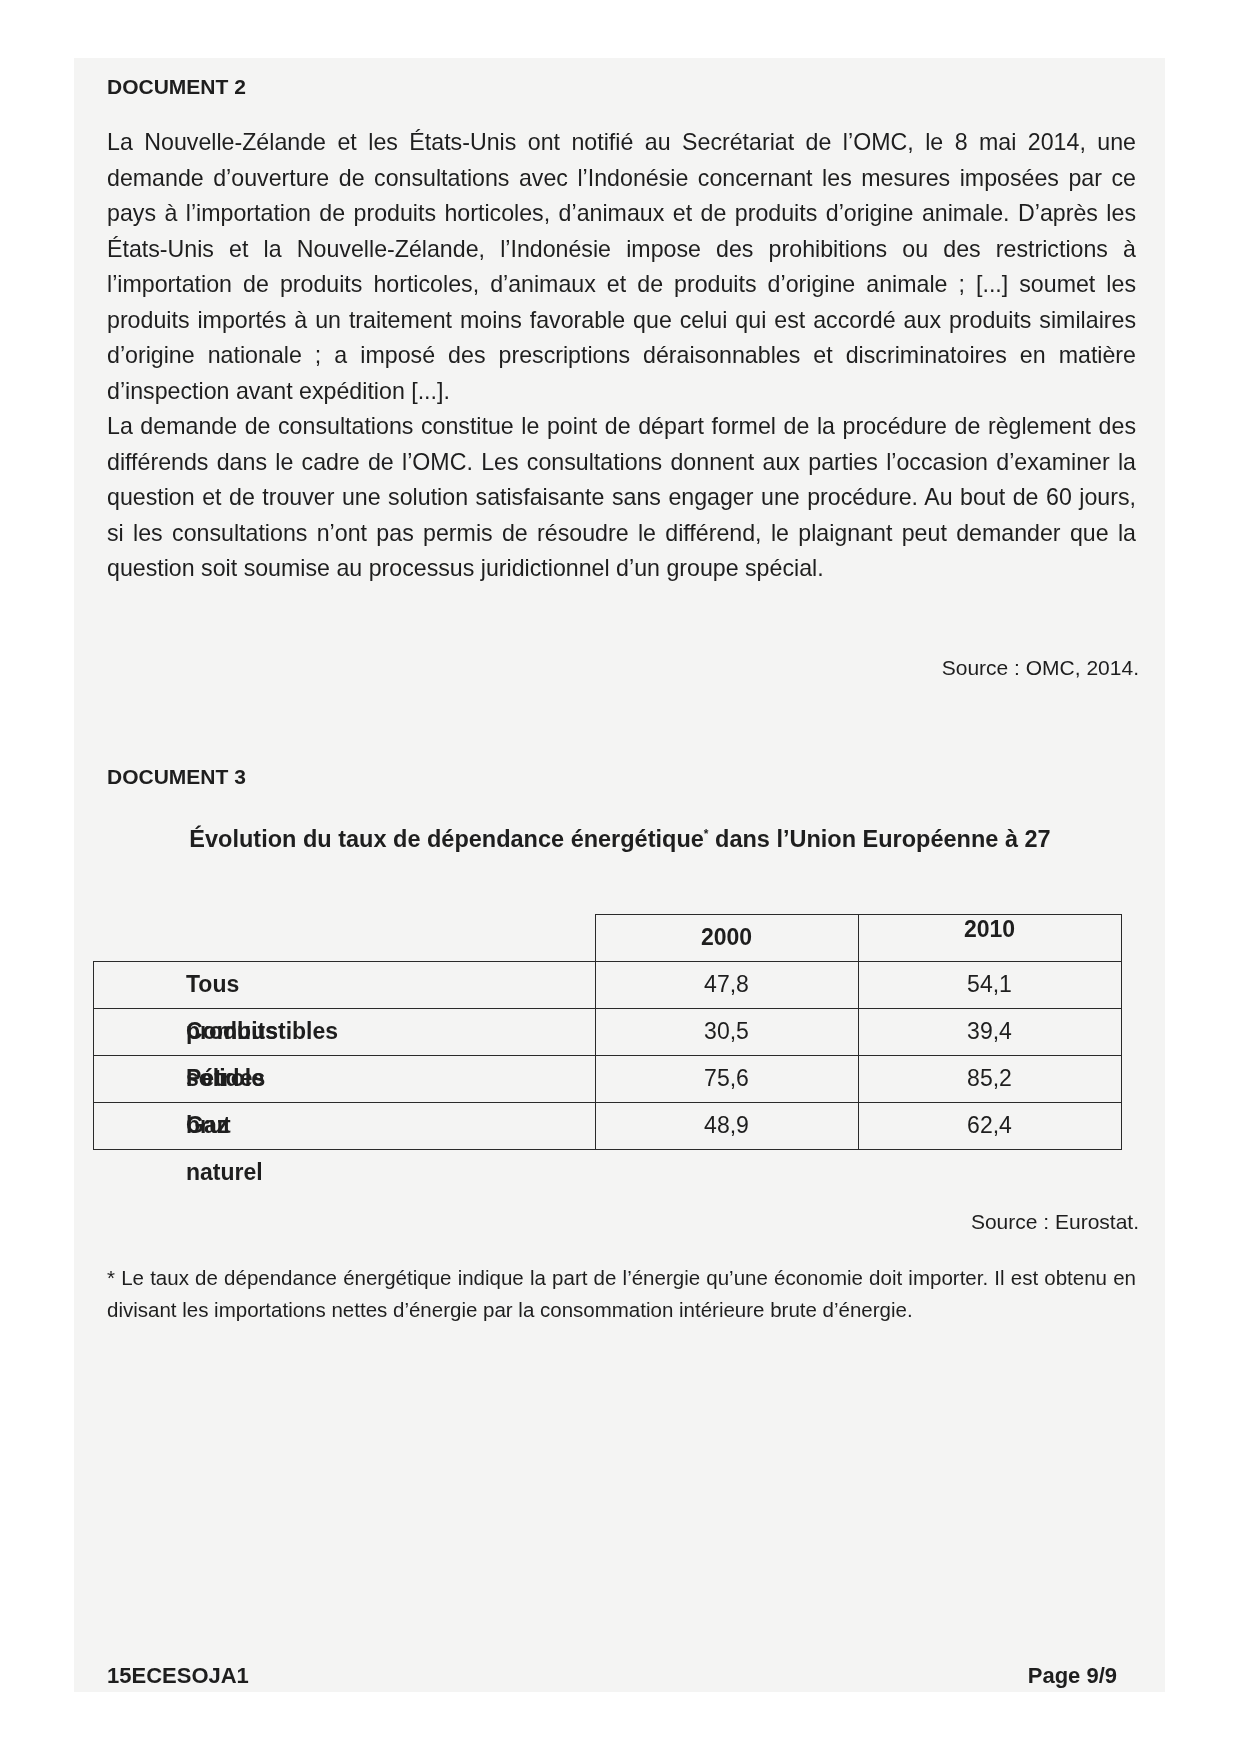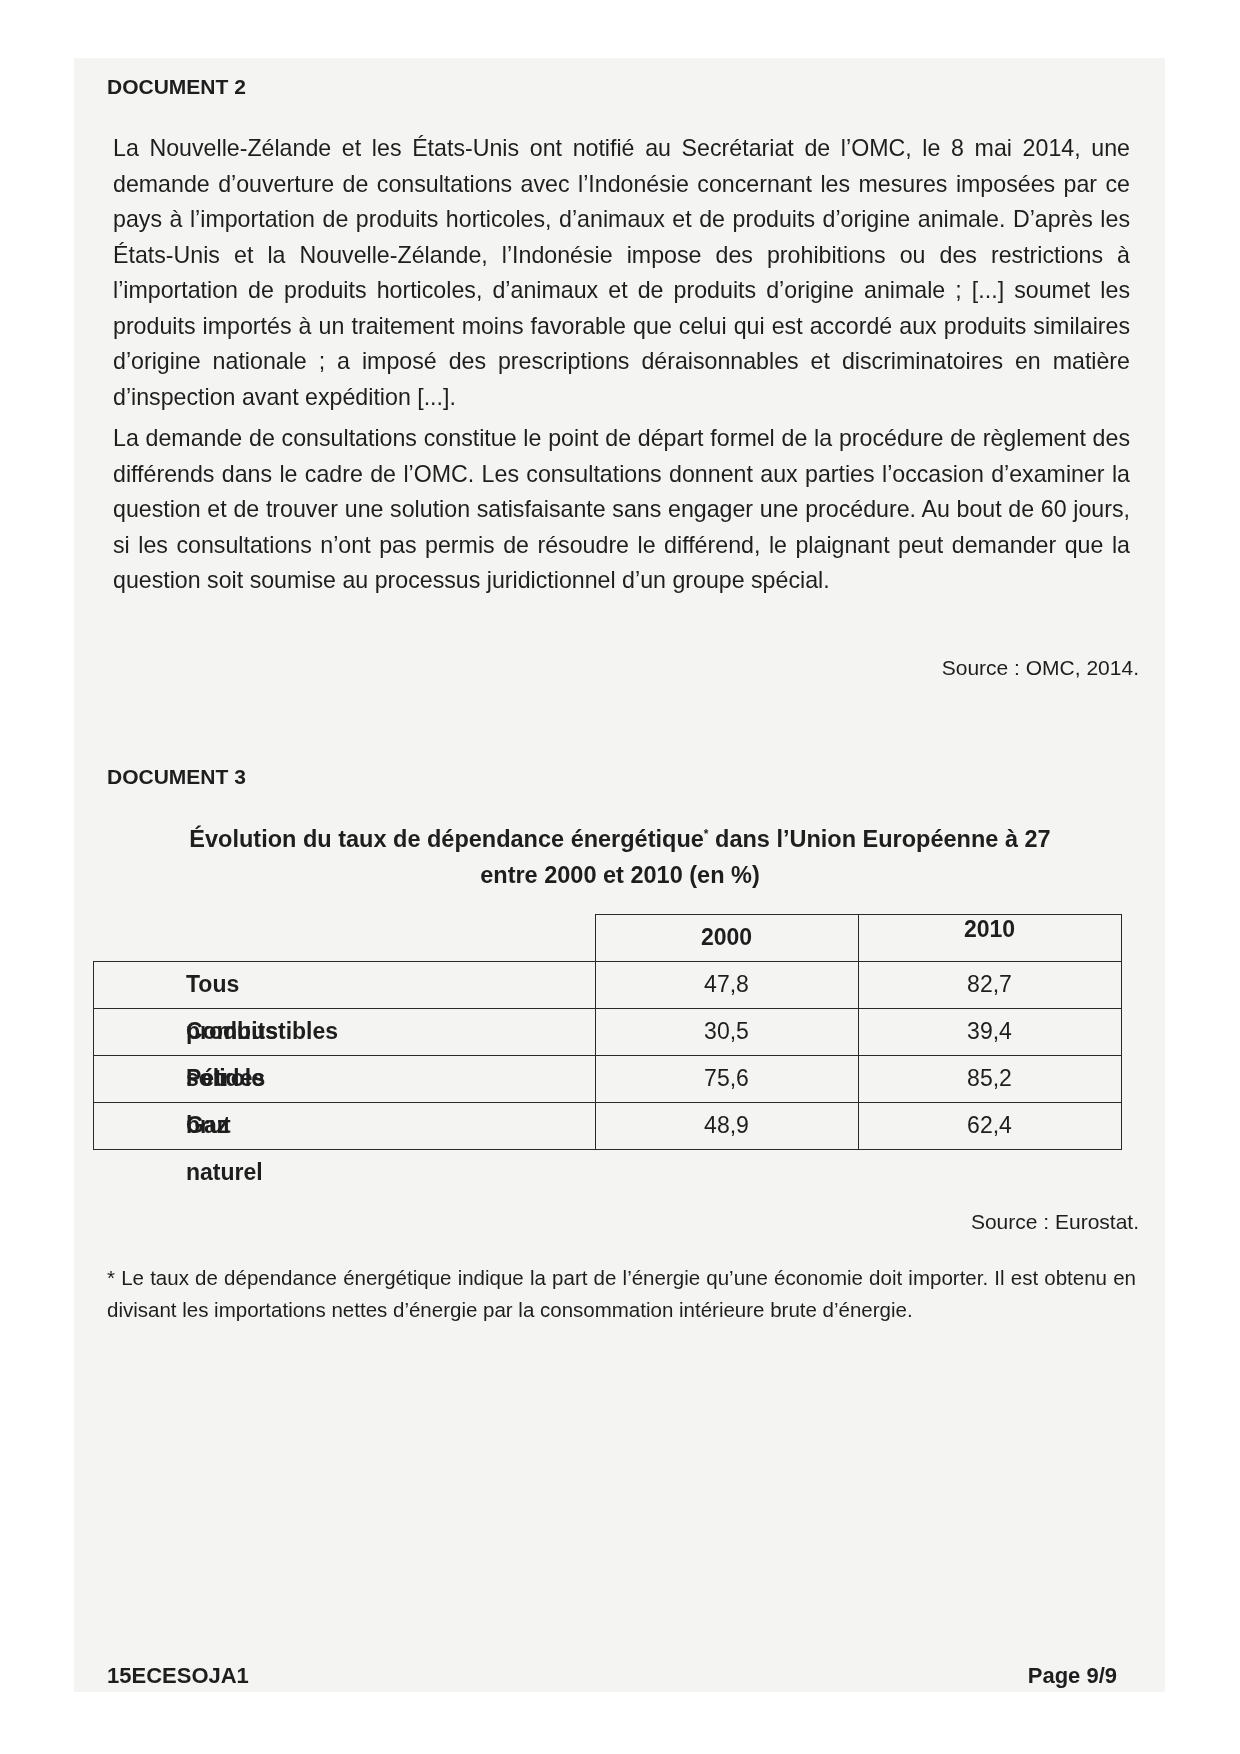--- a/index.html
+++ b/index.html
@@ -10,21 +10,21 @@
   .scan {
     position: absolute; left: 74px; top: 58px; width: 1091px; height: 1634px;
     background: #f4f4f3;
   }
   .abs { position: absolute; }
   .doc-heading { font-weight: bold; font-size: 21px; letter-spacing: 0; }
   .para {
     position: absolute; left: 107px; width: 1029px;
     font-size: 23.2px; line-height: 35.5px; text-align: justify;
   }
-  .para p { margin: 6px; }
+  .para p { margin: 0; }
   .source { position: absolute; right: 101px; font-size: 21px; }
   .title3 {
     position: absolute; left: 100px; width: 1040px; text-align: center;
     font-weight: bold; font-size: 23.5px; line-height: 36px;
   }
   .title3 sup { font-size: 12px; vertical-align: 9px; }
   .tbl { position: absolute; left: 0; top: 0; }
   .hline { position: absolute; height: 0; border-top: 1.6px solid #2a2a2a; }
   .vline { position: absolute; width: 0; border-left: 1.6px solid #2a2a2a; }
   .cell { position: absolute; font-size: 23px; height: 47px; line-height: 47px; }
@@ -48,21 +48,20 @@
   <p>La Nouvelle-Zélande et les États-Unis ont notifié au Secrétariat de l’OMC, le 8 mai 2014, une demande d’ouverture de consultations avec l’Indonésie concernant les mesures imposées par ce pays à l’importation de produits horticoles, d’animaux et de produits d’origine animale. D’après les États-Unis et la Nouvelle-Zélande, l’Indonésie impose des prohibitions ou des restrictions à l’importation de produits horticoles, d’animaux et de produits d’origine animale ; [...] soumet les produits importés à un traitement moins favorable que celui qui est accordé aux produits similaires d’origine nationale ; a imposé des prescriptions déraisonnables et discriminatoires en matière d’inspection avant expédition [...].</p>
   <p>La demande de consultations constitue le point de départ formel de la procédure de règlement des différends dans le cadre de l’OMC. Les consultations donnent aux parties l’occasion d’examiner la question et de trouver une solution satisfaisante sans engager une procédure. Au bout de 60 jours, si les consultations n’ont pas permis de résoudre le différend, le plaignant peut demander que la question soit soumise au processus juridictionnel d’un groupe spécial.</p>
 </div>
 
 <div class="source" style="top:656px;">Source : OMC, 2014.</div>
 
 <div class="abs doc-heading" style="left:107px; top:765px;">DOCUMENT 3</div>
 
 <div class="title3" style="top:816px;">
   <div><span>Évolution du taux de dépendance énergétique</span><sup>*</sup><span> dans l’Union Européenne à 27</span></div>
-  <div>entre 2000 et 2010 (en %)</div>
 </div>
 
 <div class="tbl">
 
   <div class="hline" style="left:595px; width:527px; top:914px;"></div>
   <div class="hline" style="left:93px; width:1029px; top:961px;"></div>
   <div class="hline" style="left:93px; width:1029px; top:1008px;"></div>
   <div class="hline" style="left:93px; width:1029px; top:1055px;"></div>
   <div class="hline" style="left:93px; width:1029px; top:1102px;"></div>
   <div class="hline" style="left:93px; width:1029px; top:1149px;"></div>
@@ -70,21 +69,21 @@
   <div class="vline" style="left:93px; top:961px; height:188px;"></div>
   <div class="vline" style="left:595px; top:914px; height:235px;"></div>
   <div class="vline" style="left:858px; top:914px; height:235px;"></div>
   <div class="vline" style="left:1121px; top:914px; height:235px;"></div>
 
   <div class="cell head" style="left:595px; width:263px; top:914px;">2000</div>
   <div class="cell head" style="left:858px; width:263px; top:906px;">2010</div>
 
   <div class="cell label" style="top:961px;">Tous produits</div>
   <div class="cell num" style="left:595px; width:263px; top:961px;">47,8</div>
-  <div class="cell num" style="left:858px; width:263px; top:961px;">82,7</div>
+  <div class="cell num" style="left:858px; width:263px; top:961px;">54,1</div>
 
   <div class="cell label" style="top:1008px;">Combustibles solides</div>
   <div class="cell num" style="left:595px; width:263px; top:1008px;">30,5</div>
   <div class="cell num" style="left:858px; width:263px; top:1008px;">39,4</div>
 
   <div class="cell label" style="top:1055px;">Pétrole brut</div>
   <div class="cell num" style="left:595px; width:263px; top:1055px;">75,6</div>
   <div class="cell num" style="left:858px; width:263px; top:1055px;">85,2</div>
 
   <div class="cell label" style="top:1102px;">Gaz naturel</div>

